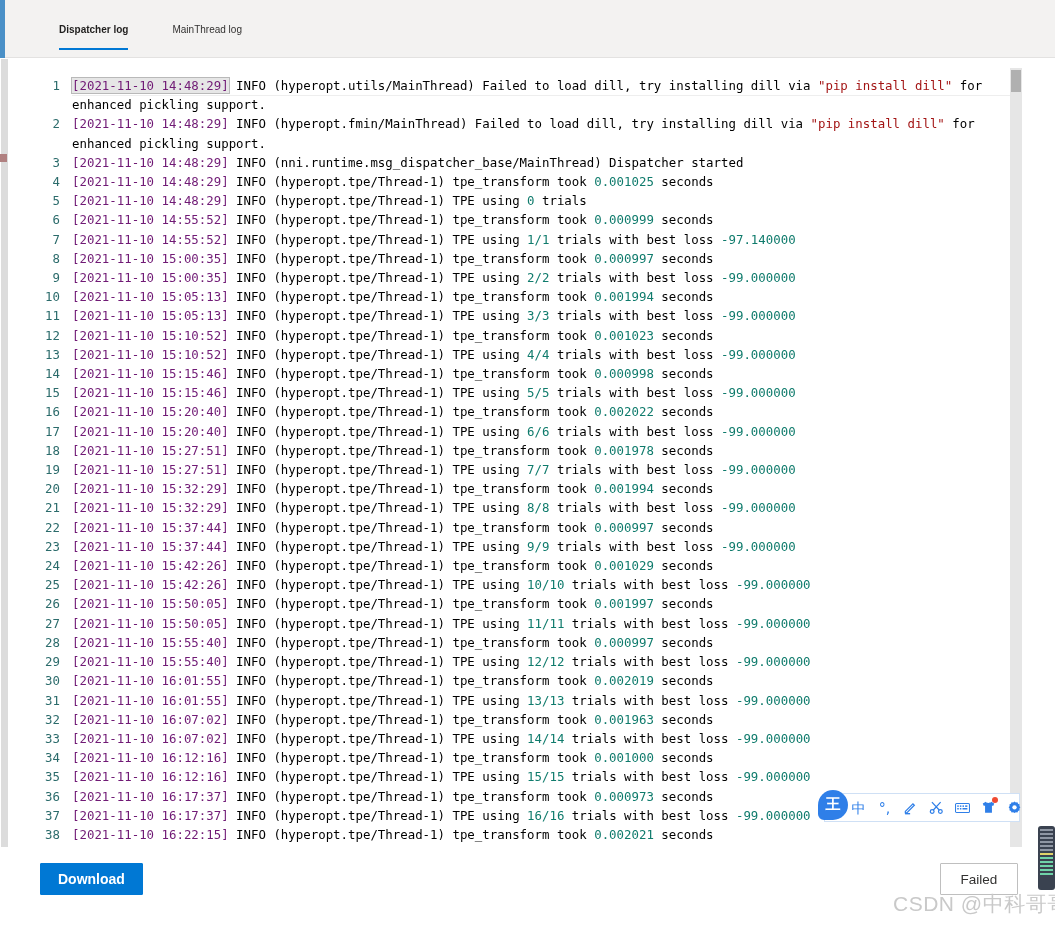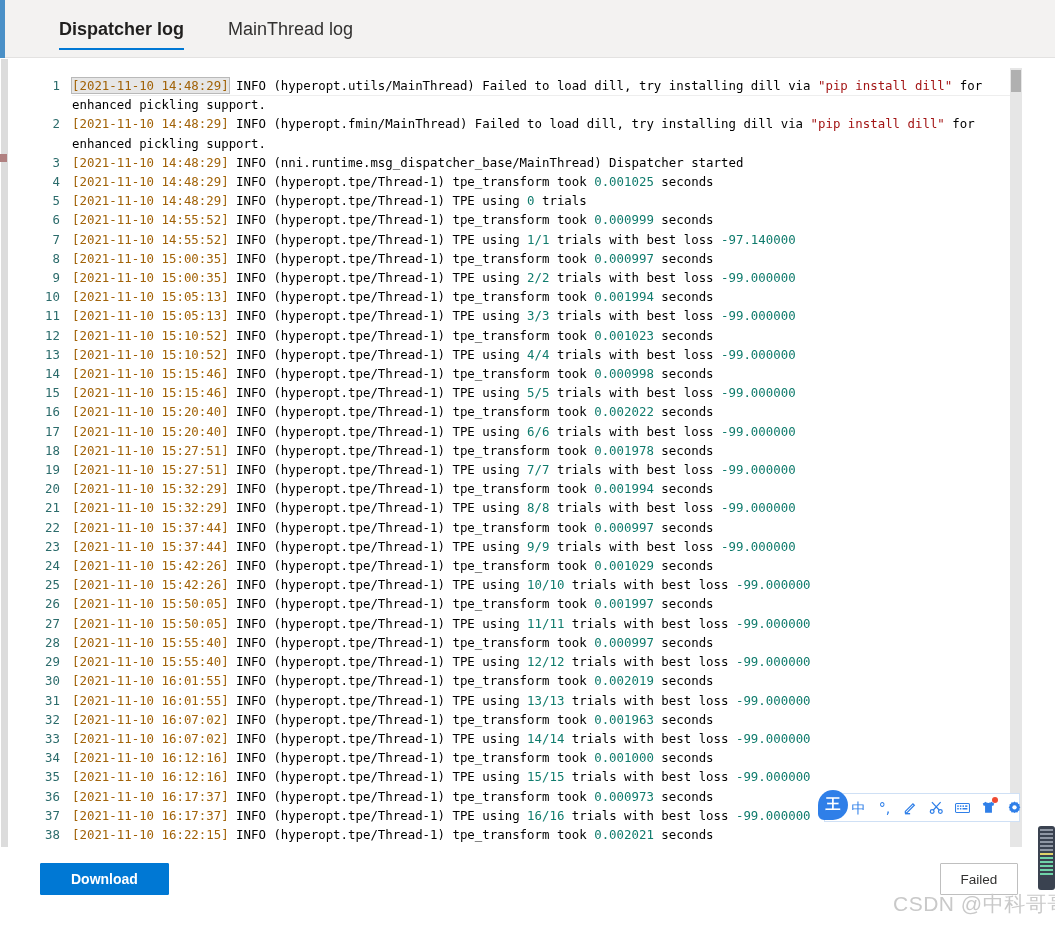--- a/index.html
+++ b/index.html
@@ -38,21 +38,21 @@
     left: 48px; top: 0;
     height: 58px;
     display: flex;
     align-items: stretch;
   }
   .tab {
     position: relative;
     display: flex;
     align-items: center;
     padding: 0 11px;
-    font-size: 18px;
+    font-size: 10px;
     color: #323130;
     cursor: pointer;
     white-space: nowrap;
   }
   .tab.active { font-weight: 600; color: #201f1e; }
   .tab.active::after {
     content: "";
     position: absolute;
     left: 11px; right: 11px;
     bottom: 8px;
@@ -108,21 +108,21 @@
   .ln-num {
     width: 62px;
     min-width: 62px;
     text-align: right;
     padding-right: 12px;
     color: #2b6b6b;
     user-select: none;
   }
   .ln-txt { flex: 1 1 auto; white-space: pre-wrap; word-break: break-word; }
 
-  .tok-ts   { color: #a16207; }
+  .tok-ts   { color: #701a75; }
   .tok-num  { color: #0f7b6c; }
   .tok-str  { color: #a31515; }
   .tok-plain{ color: #000000; }
 
   
   .sel-hl {
     background: #e6e6e6;
     outline: 1px solid #b9b9b9;
   }
 
@@ -156,21 +156,21 @@
     position: absolute;
     left: 0; bottom: 0;
     width: 1055px;
     height: 78px;
     background: #ffffff;
   }
   .btn-download {
     position: absolute;
     left: 40px; top: 16px;
     height: 32px;
-    padding: 0 30px;
+    padding: 0 17px;
     background: #0078d4;
     color: #ffffff;
     font-size: 14px;
     font-weight: 700;
     border: 1px solid #0078d4;
     display: flex;
     align-items: center;
     justify-content: center;
     cursor: pointer;
     border-radius: 1px;

